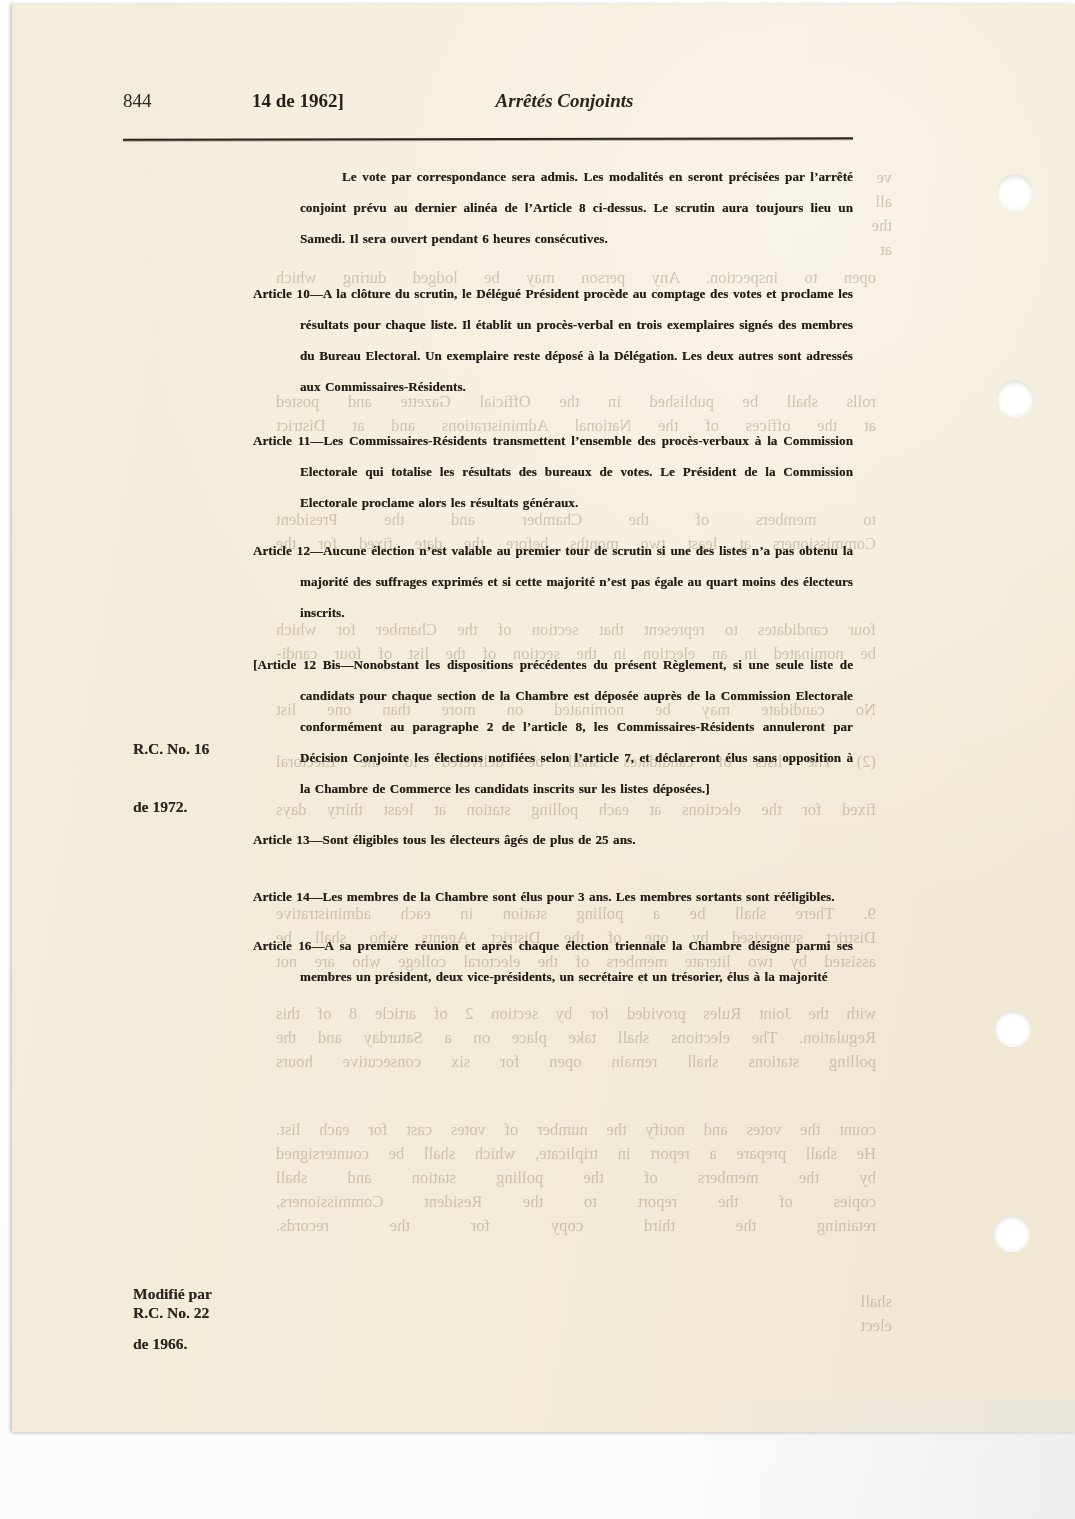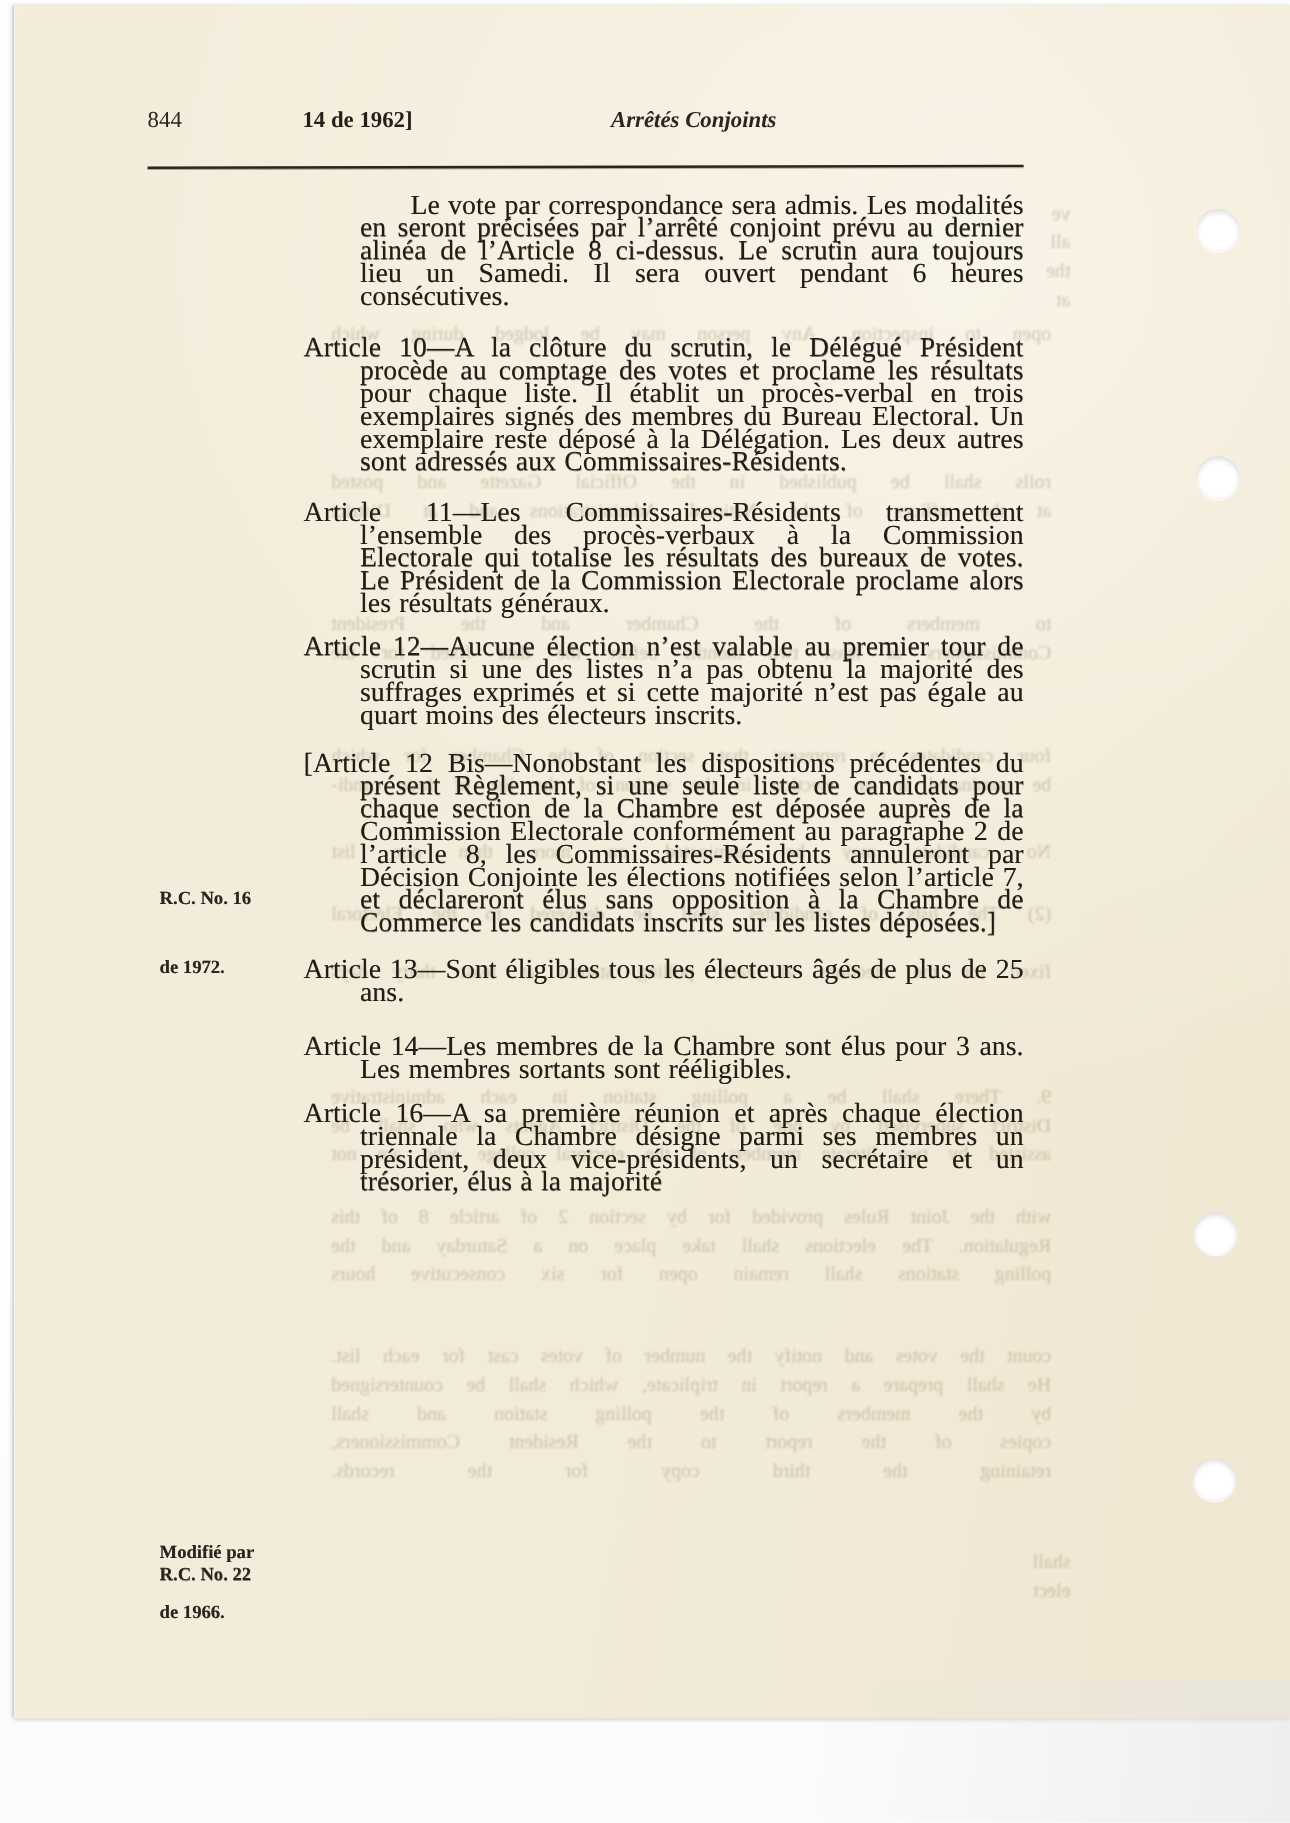--- a/index.html
+++ b/index.html
@@ -25,31 +25,32 @@
     font-size:16.6px;line-height:23.5px;
     color:#97896f;opacity:.42;
     filter:blur(.7px);
     transform:scaleX(-1);
     text-align:justify;text-align-last:justify;
     white-space:nowrap;overflow:hidden;
   }
   
   .page-number{position:absolute;left:111px;top:86px;font-size:19px;color:#2a251e;}
   .volume-ref{position:absolute;left:240px;top:86px;font-size:19px;font-weight:bold;color:#241f19;}
-  .running-title{position:absolute;left:470px;top:86px;width:165px;text-align:right;
+  .running-title{position:absolute;left:470px;top:86px;width:165px;text-align:center;
     font-size:19px;font-style:italic;font-weight:bold;color:#2a251e;}
   .head-rule{position:absolute;left:111px;top:134px;width:730px;height:2px;
     background:#2b251d;box-shadow:0 1px 0 rgba(43,37,29,.35);transform:rotate(-0.12deg);}
   
   .content{position:absolute;left:288px;top:157px;width:553px;color:#211c15;}
   .block{
-    font-size:23px;line-height:19px;
+    font-size:13px;line-height:31px;
     text-align:justify;
     word-spacing:1px;letter-spacing:.1px;
     text-shadow:.25px .25px 0 rgba(33,28,21,.55);
+    font-weight:bold;
   }
   .block.article{text-indent:-47px;}
   .block.paragraph{text-indent:42px;}
   
   .margin-note-line{
     position:absolute;left:121px;width:130px;
     font-size:15.5px;font-weight:bold;line-height:18px;color:#2a251e;
     text-shadow:.2px .2px 0 rgba(42,37,30,.5);
   }
   

